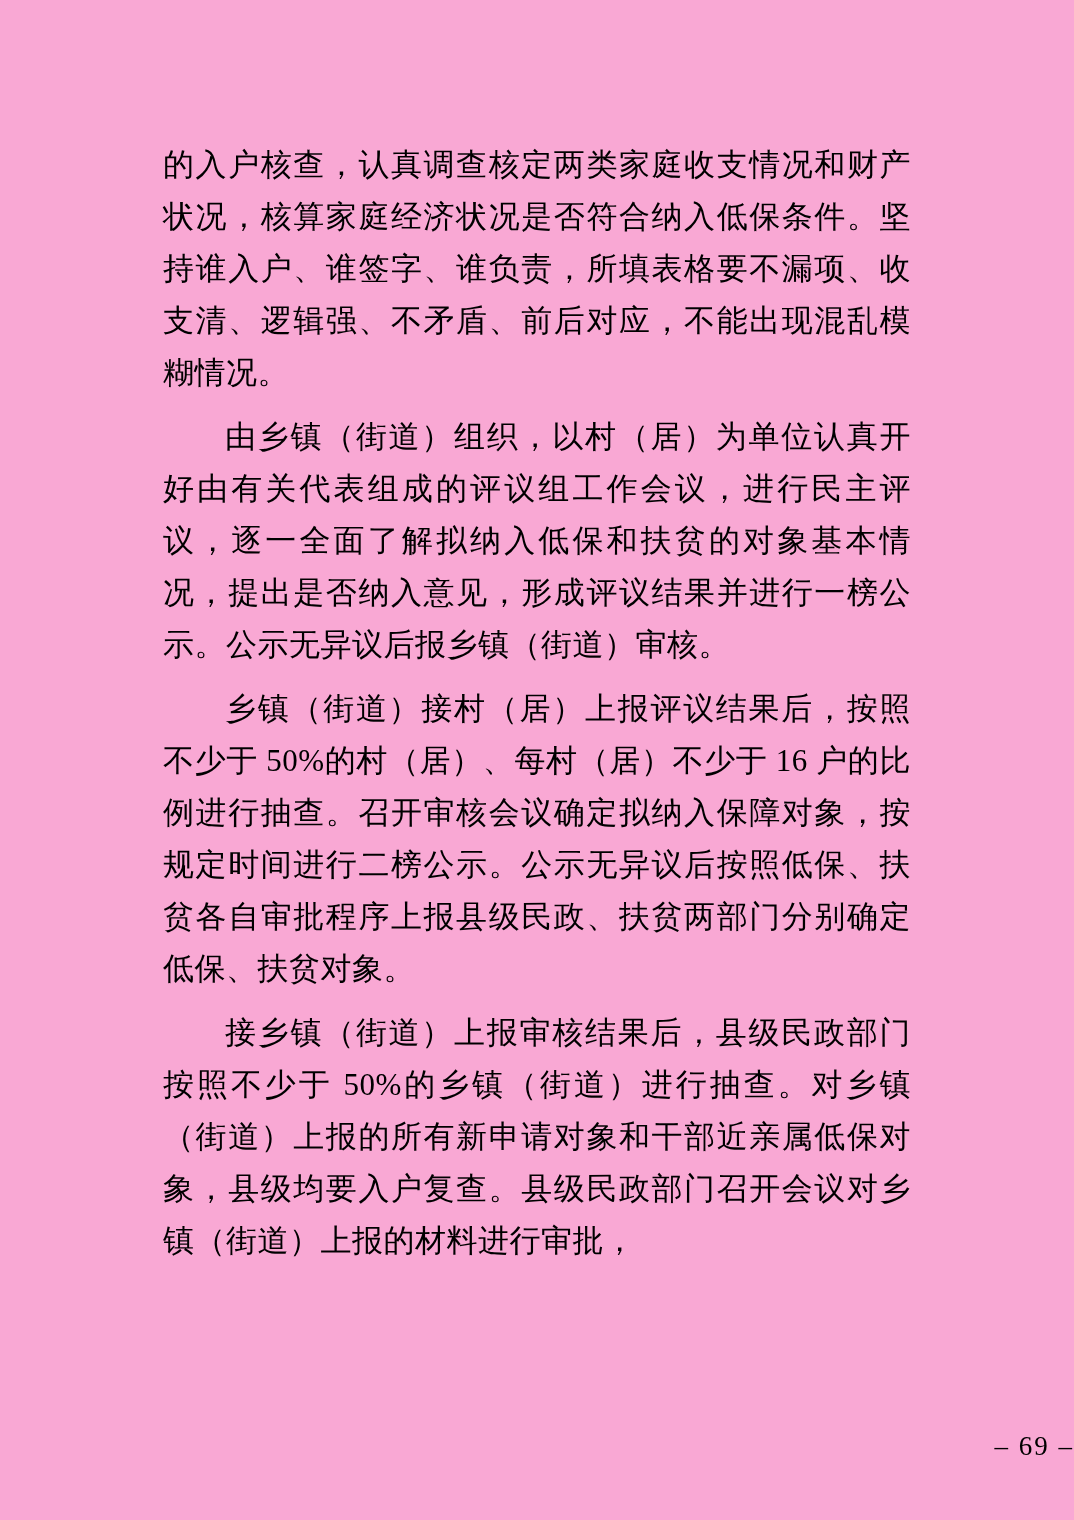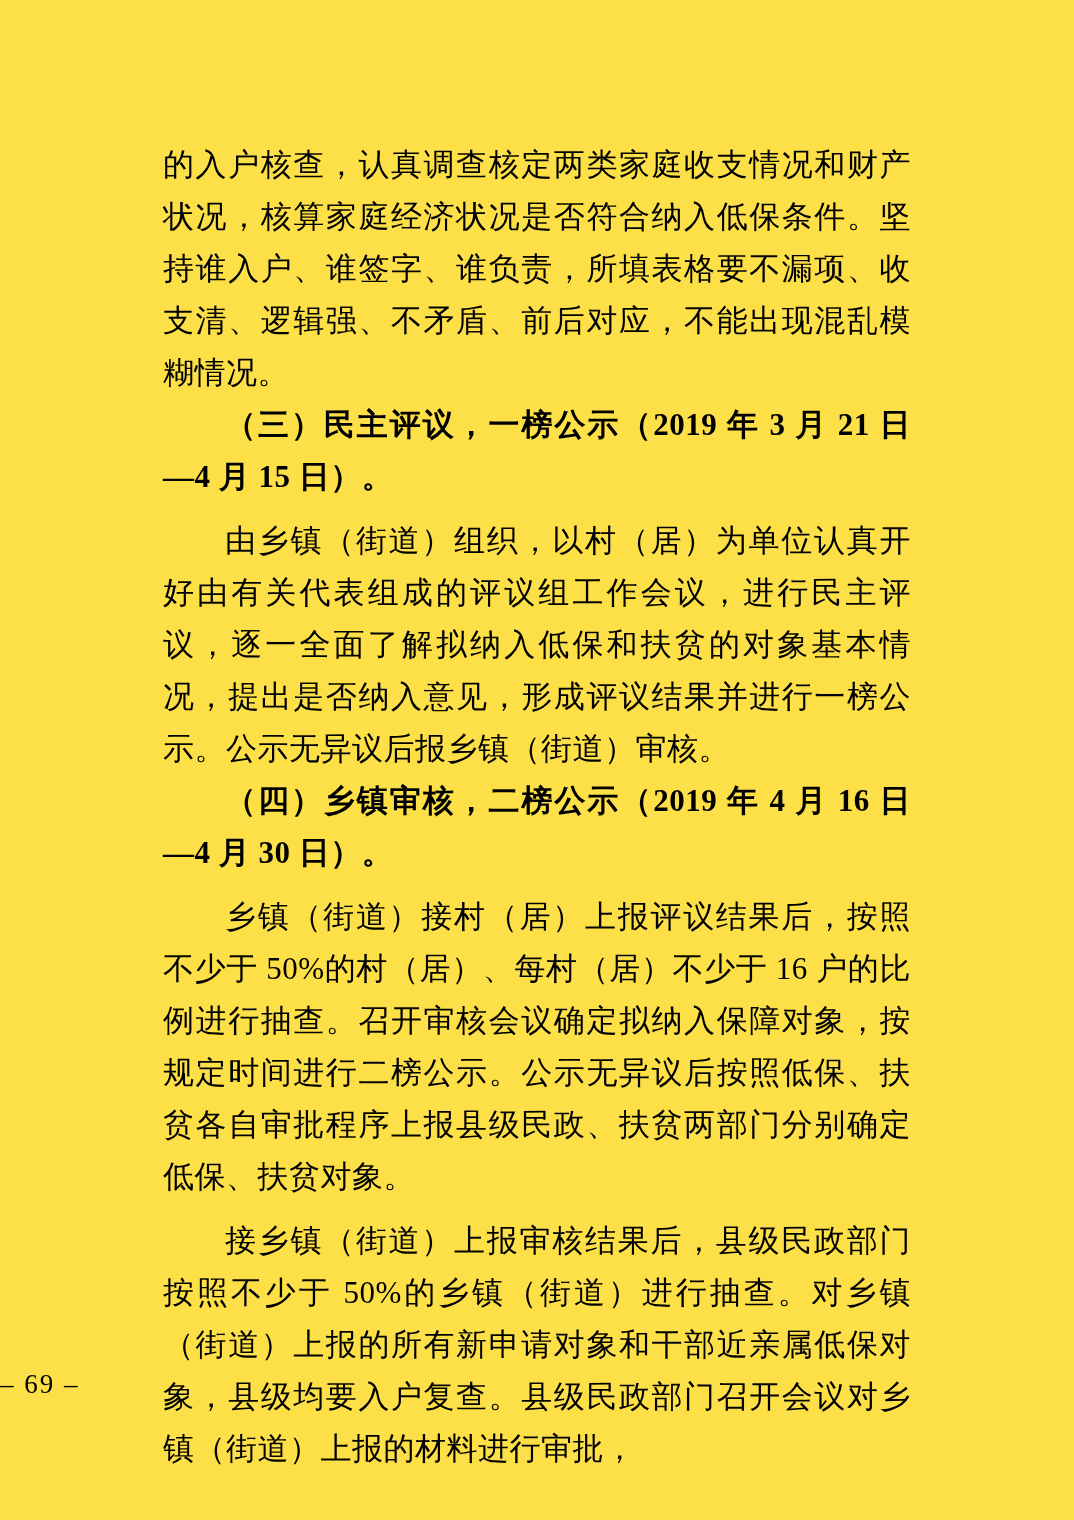--- a/index.html
+++ b/index.html
@@ -8,21 +8,21 @@
     width: 1074px;
     height: 1520px;
     background: #ffffff;
     font-family: "Liberation Serif", "DejaVu Serif", serif;
     color: #000000;
   }
   .page {
     position: relative;
     width: 1074px;
     height: 1520px;
-    background: #fde047;
+    background: #f9a8d4;
     overflow: hidden;
   }
   .content {
     position: absolute;
     left: 163px;
     top: 139px;
     width: 748px;
   }
   .content p {
     margin: 0;
@@ -37,34 +37,32 @@
     text-indent: 2em;
     margin-top: 12px;
   }
   .content p.heading {
     font-weight: bold;
     text-indent: 2em;
   }
   .footer {
     position: absolute;
     left: 0;
-    top: 1364px;
+    top: 1426px;
     width: 100%;
-    text-align: left;
+    text-align: right;
     font-size: 27px;
     line-height: 40px;
     letter-spacing: 2px;
   }
 </style>
 </head>
 <body>
 
 <div class="page">
   <div class="content">
     <p class="body">的入户核查，认真调查核定两类家庭收支情况和财产状况，核算家庭经济状况是否符合纳入低保条件。坚持谁入户、谁签字、谁负责，所填表格要不漏项、收支清、逻辑强、不矛盾、前后对应，不能出现混乱模糊情况。</p>
-    <p class="heading">（三）民主评议，一榜公示（2019 年 3 月 21 日—4 月 15 日）。</p>
     <p class="body indent">由乡镇（街道）组织，以村（居）为单位认真开好由有关代表组成的评议组工作会议，进行民主评议，逐一全面了解拟纳入低保和扶贫的对象基本情况，提出是否纳入意见，形成评议结果并进行一榜公示。公示无异议后报乡镇（街道）审核。</p>
-    <p class="heading">（四）乡镇审核，二榜公示（2019 年 4 月 16 日—4 月 30 日）。</p>
     <p class="body indent">乡镇（街道）接村（居）上报评议结果后，按照不少于 50%的村（居）、每村（居）不少于 16 户的比例进行抽查。召开审核会议确定拟纳入保障对象，按规定时间进行二榜公示。公示无异议后按照低保、扶贫各自审批程序上报县级民政、扶贫两部门分别确定低保、扶贫对象。</p>
     <p class="body indent">接乡镇（街道）上报审核结果后，县级民政部门按照不少于 50%的乡镇（街道）进行抽查。对乡镇（街道）上报的所有新申请对象和干部近亲属低保对象，县级均要入户复查。县级民政部门召开会议对乡镇（街道）上报的材料进行审批，</p>
   </div>
   <div class="footer">– 69 –</div>
 </div>
 
 </body></html>

